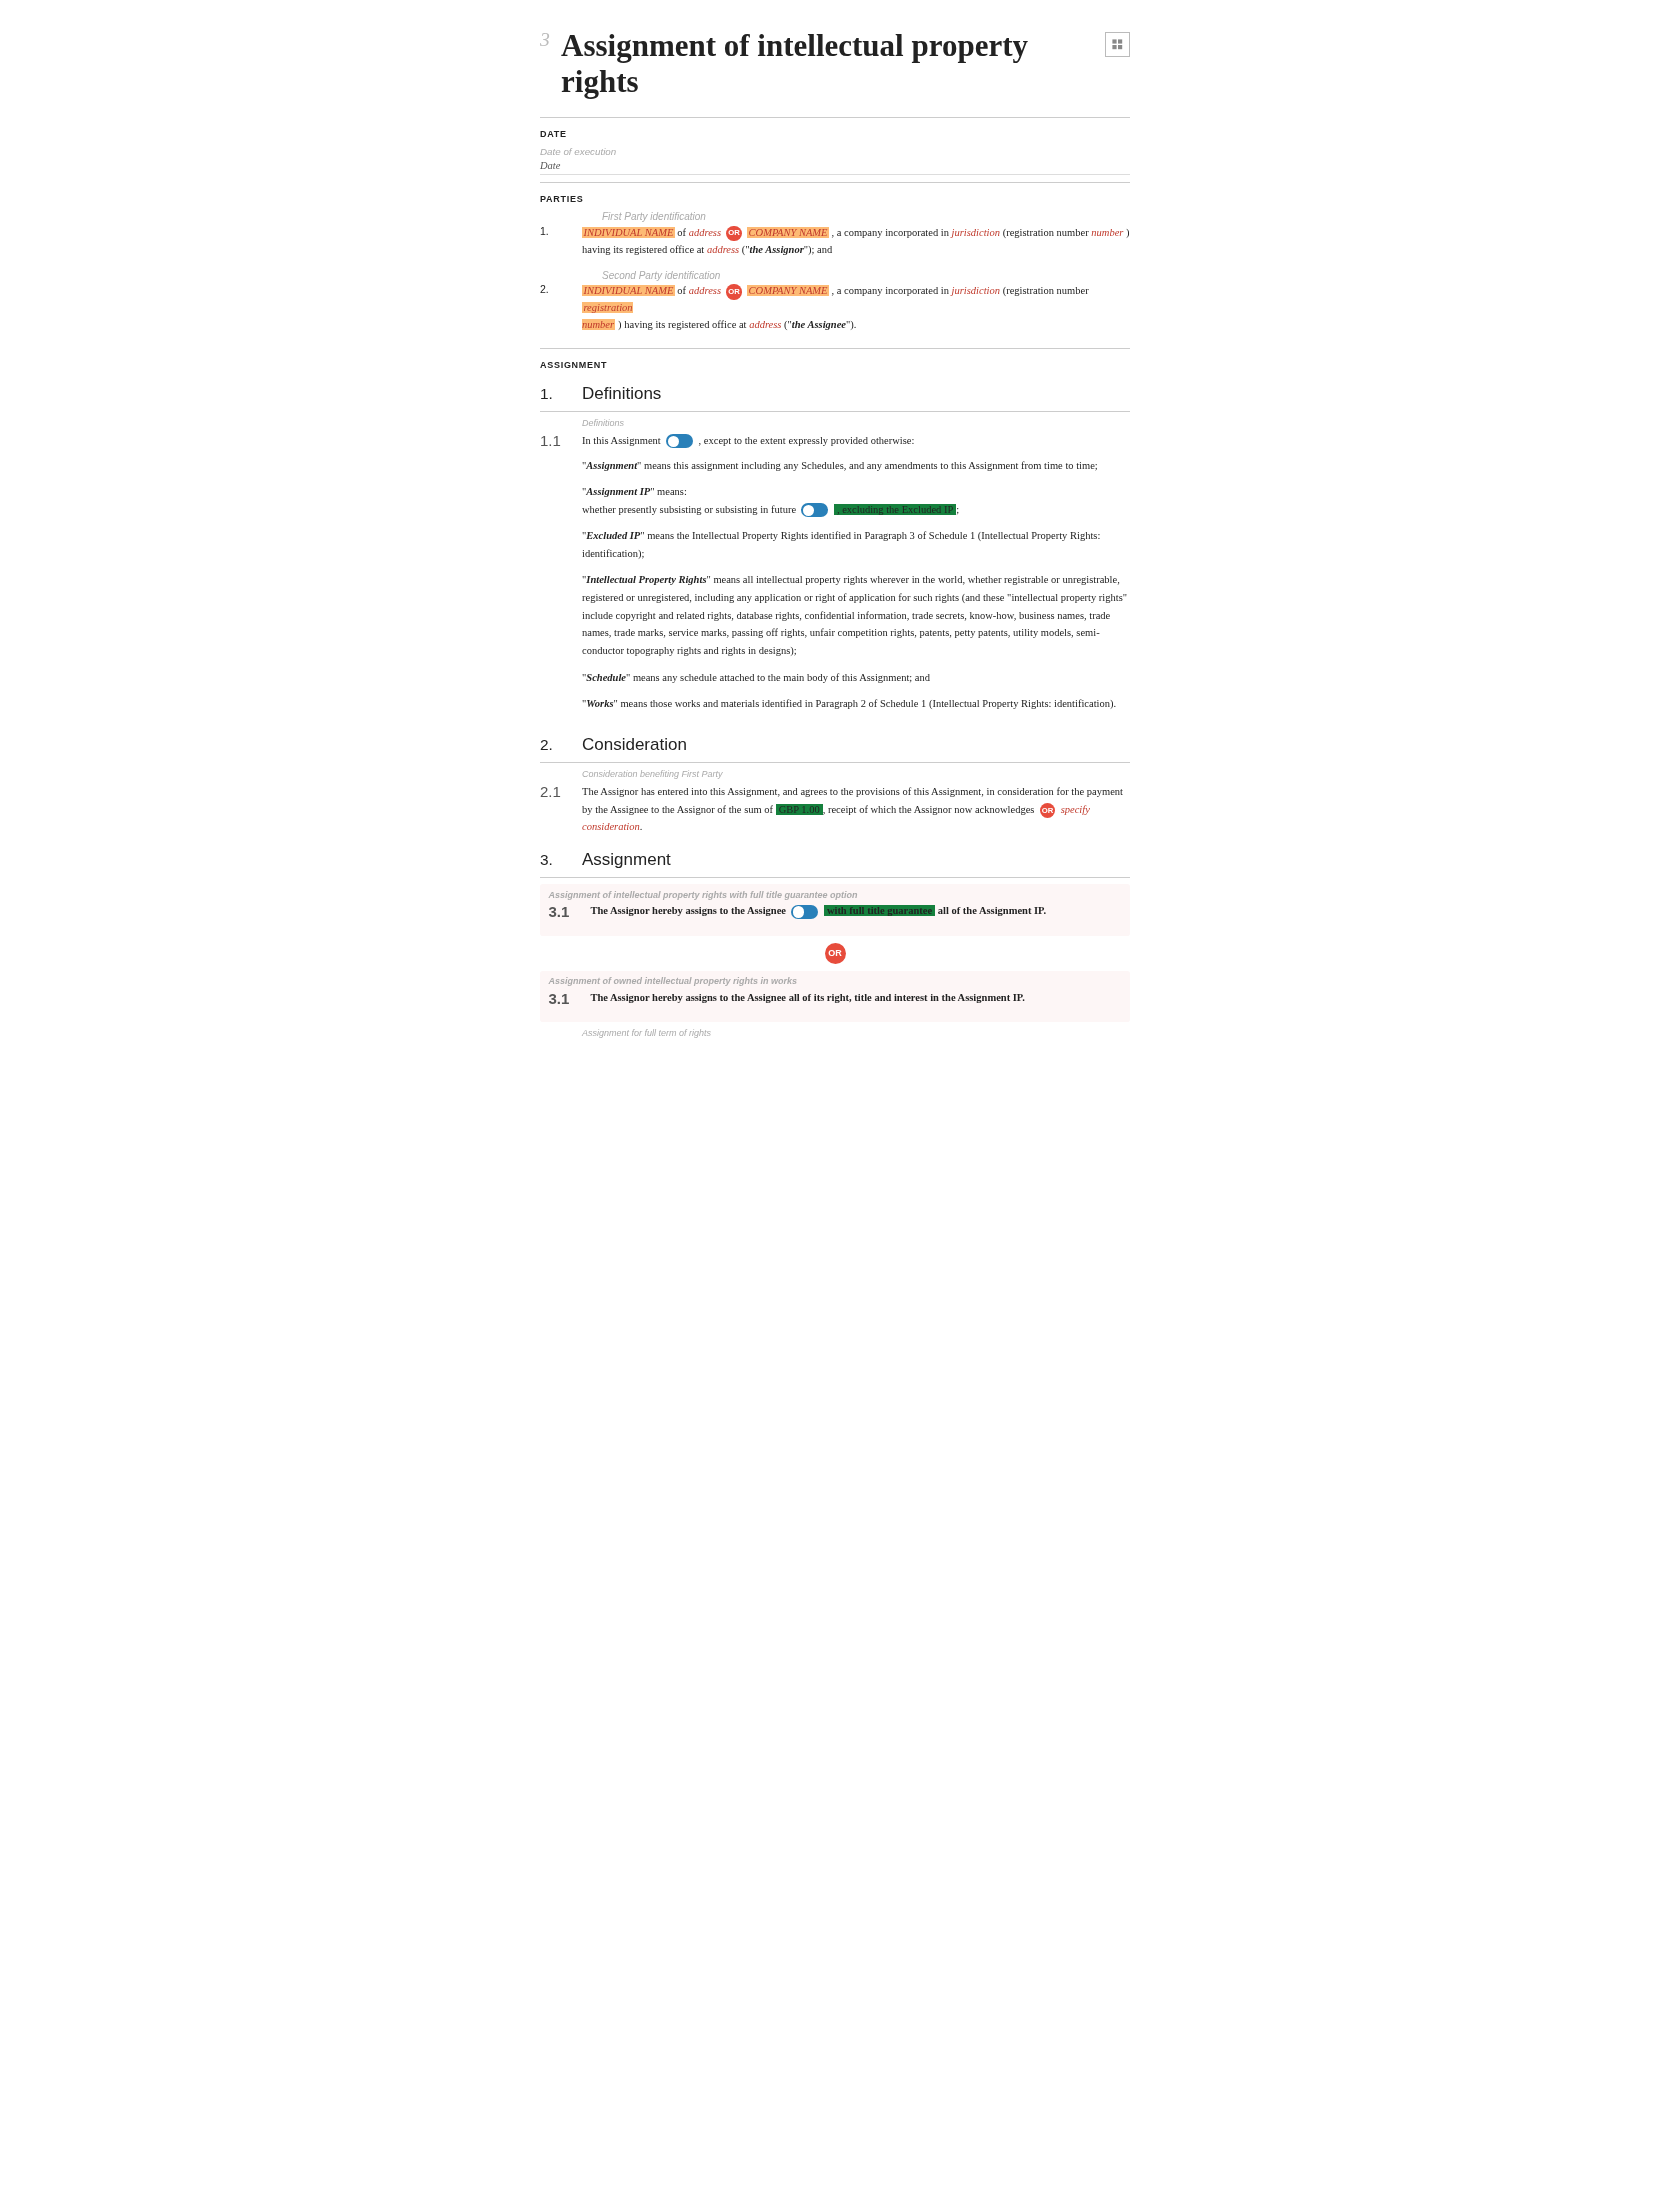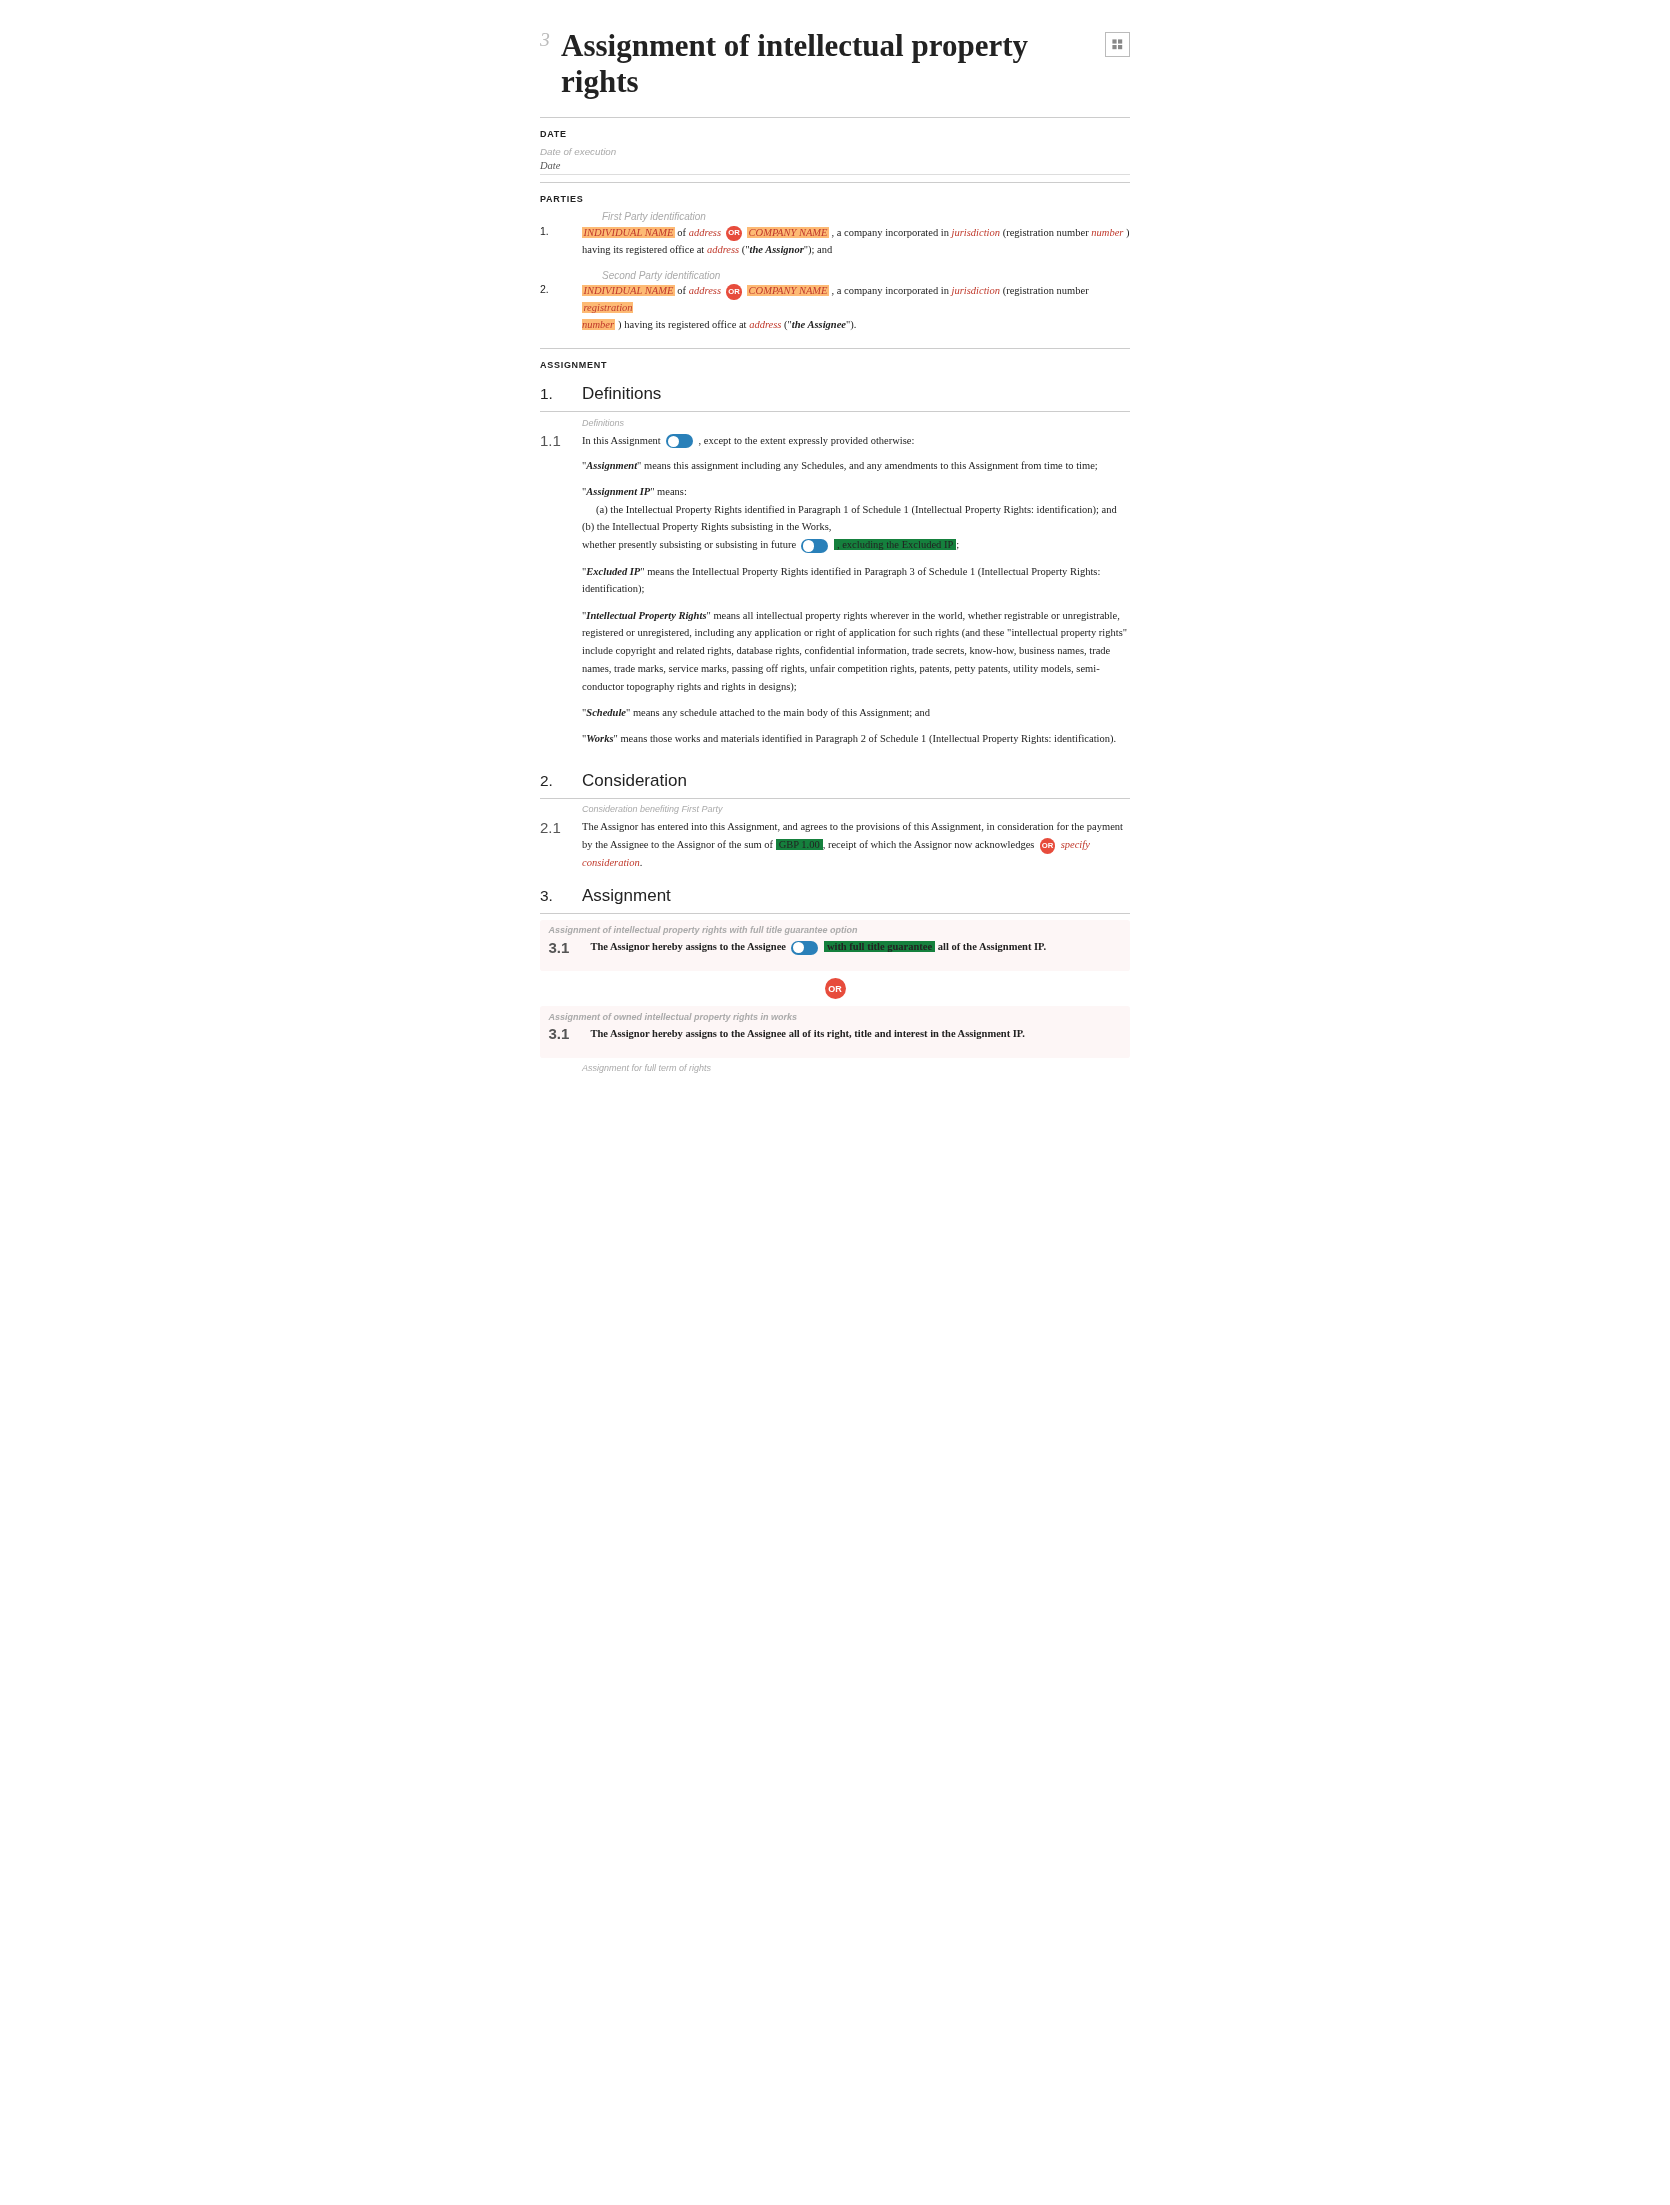--- a/index.html
+++ b/index.html
@@ -336,24 +336,20 @@
       </span>
       <span>, except to the extent expressly provided otherwise:</span>
     </div>
 
     <div class="definition-block">
       "<span class="definition-term">Assignment</span>" means this assignment including any Schedules, and any amendments to this Assignment from time to time;
     </div>
 
     <div class="definition-block">
       "<span class="definition-term">Assignment IP</span>" means:<br>
-      <span class="definition-indent">
-        (a)  the Intellectual Property Rights identified in Paragraph 1 of Schedule 1 (Intellectual Property Rights: identification); and<br>
-        (b)  the Intellectual Property Rights subsisting in the Works,<br>
-      </span>
       <span>whether presently subsisting or subsisting in future </span>
       <span class="toggle">
         <span class="toggle-circle"></span>
         <span class="toggle-text"></span>
       </span>
       <span class="highlighted-text">, excluding the Excluded IP</span>;
     </div>
 
     <div class="definition-block">
       "<span class="definition-term">Excluded IP</span>" means the Intellectual Property Rights identified in Paragraph 3 of Schedule 1 (Intellectual Property Rights: identification);

